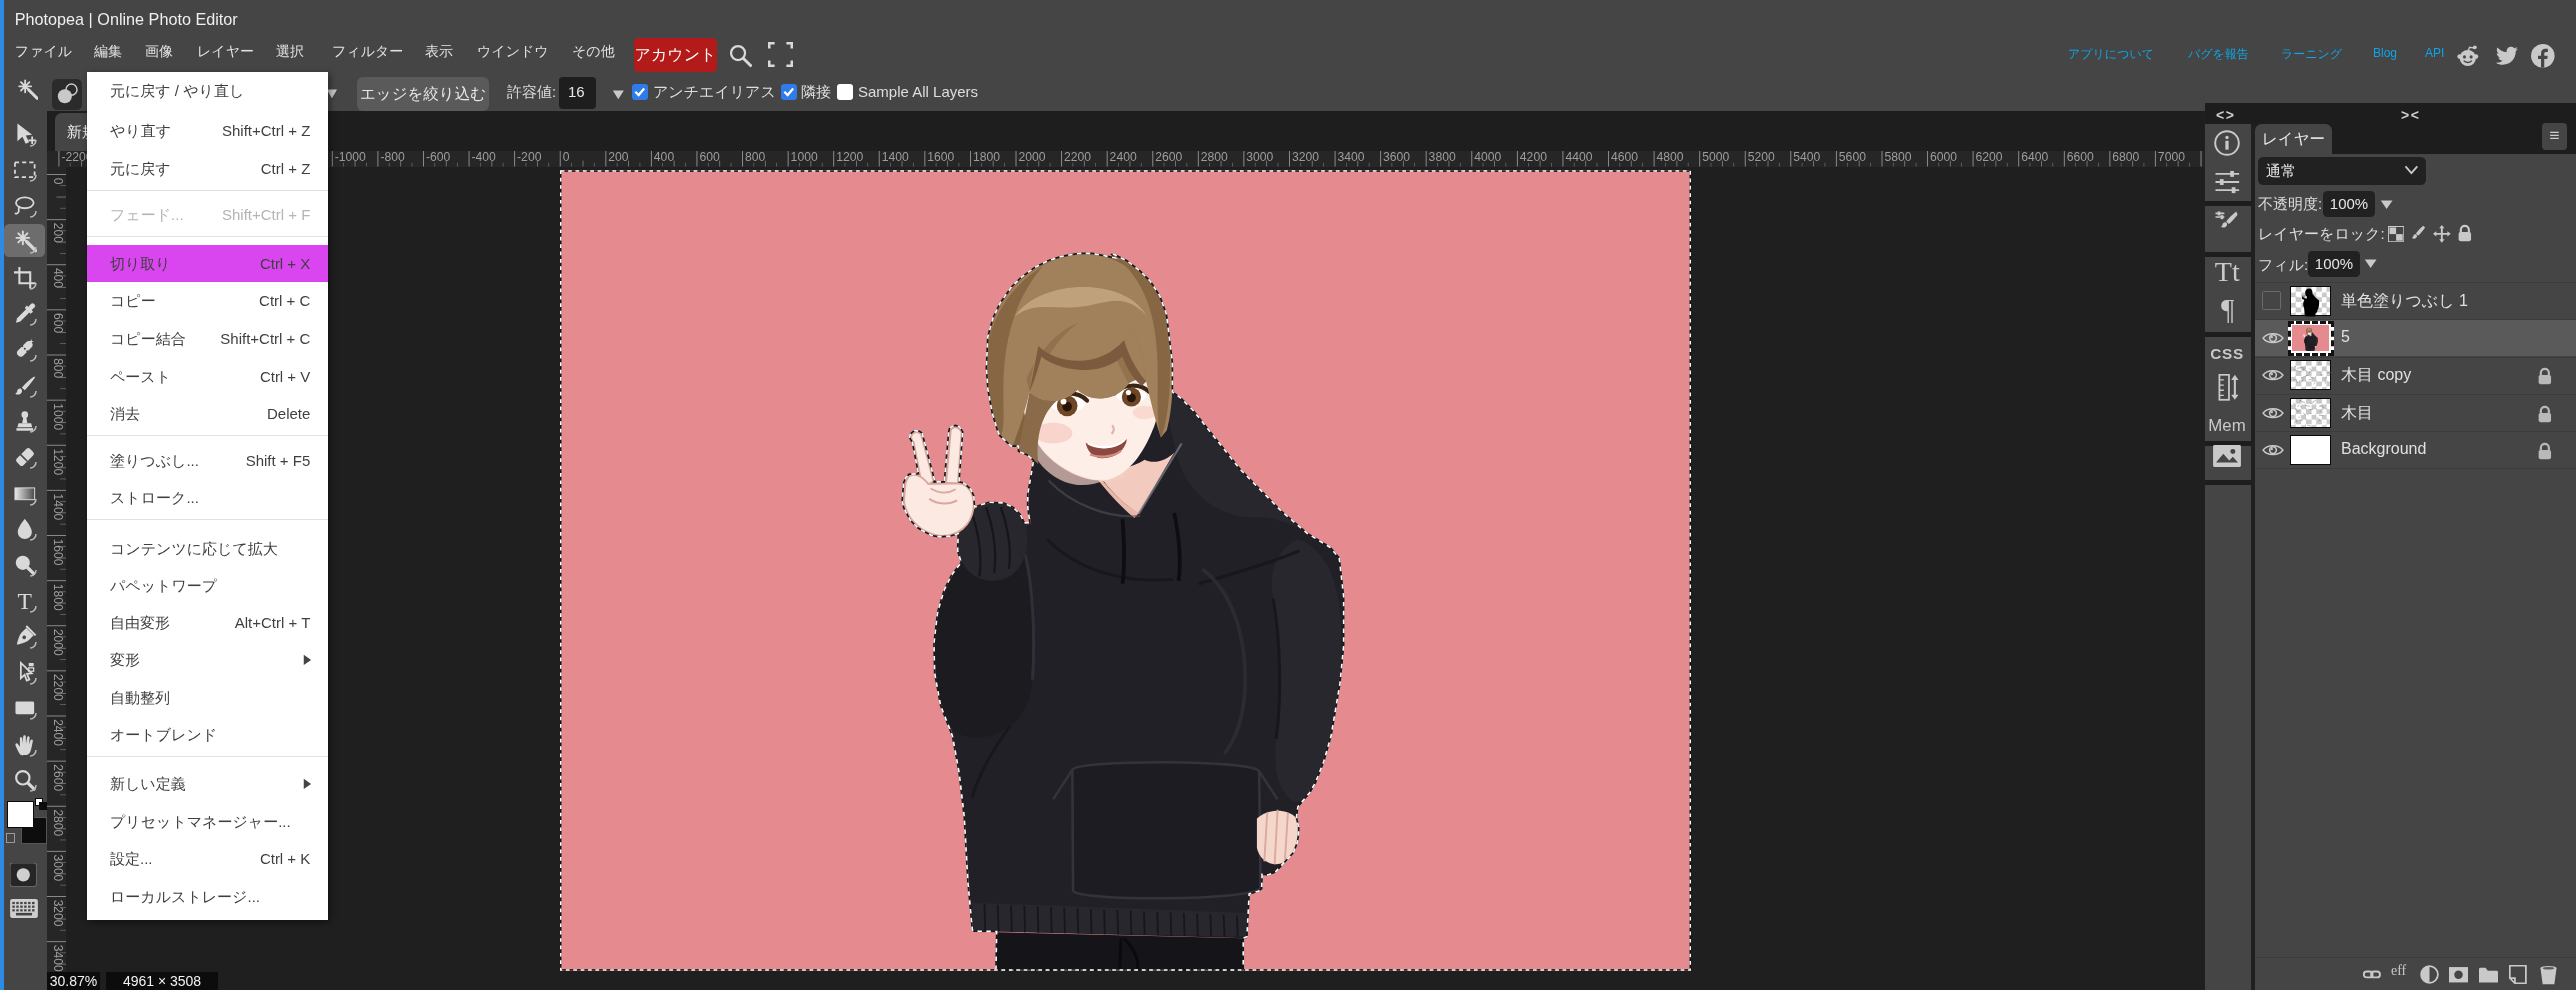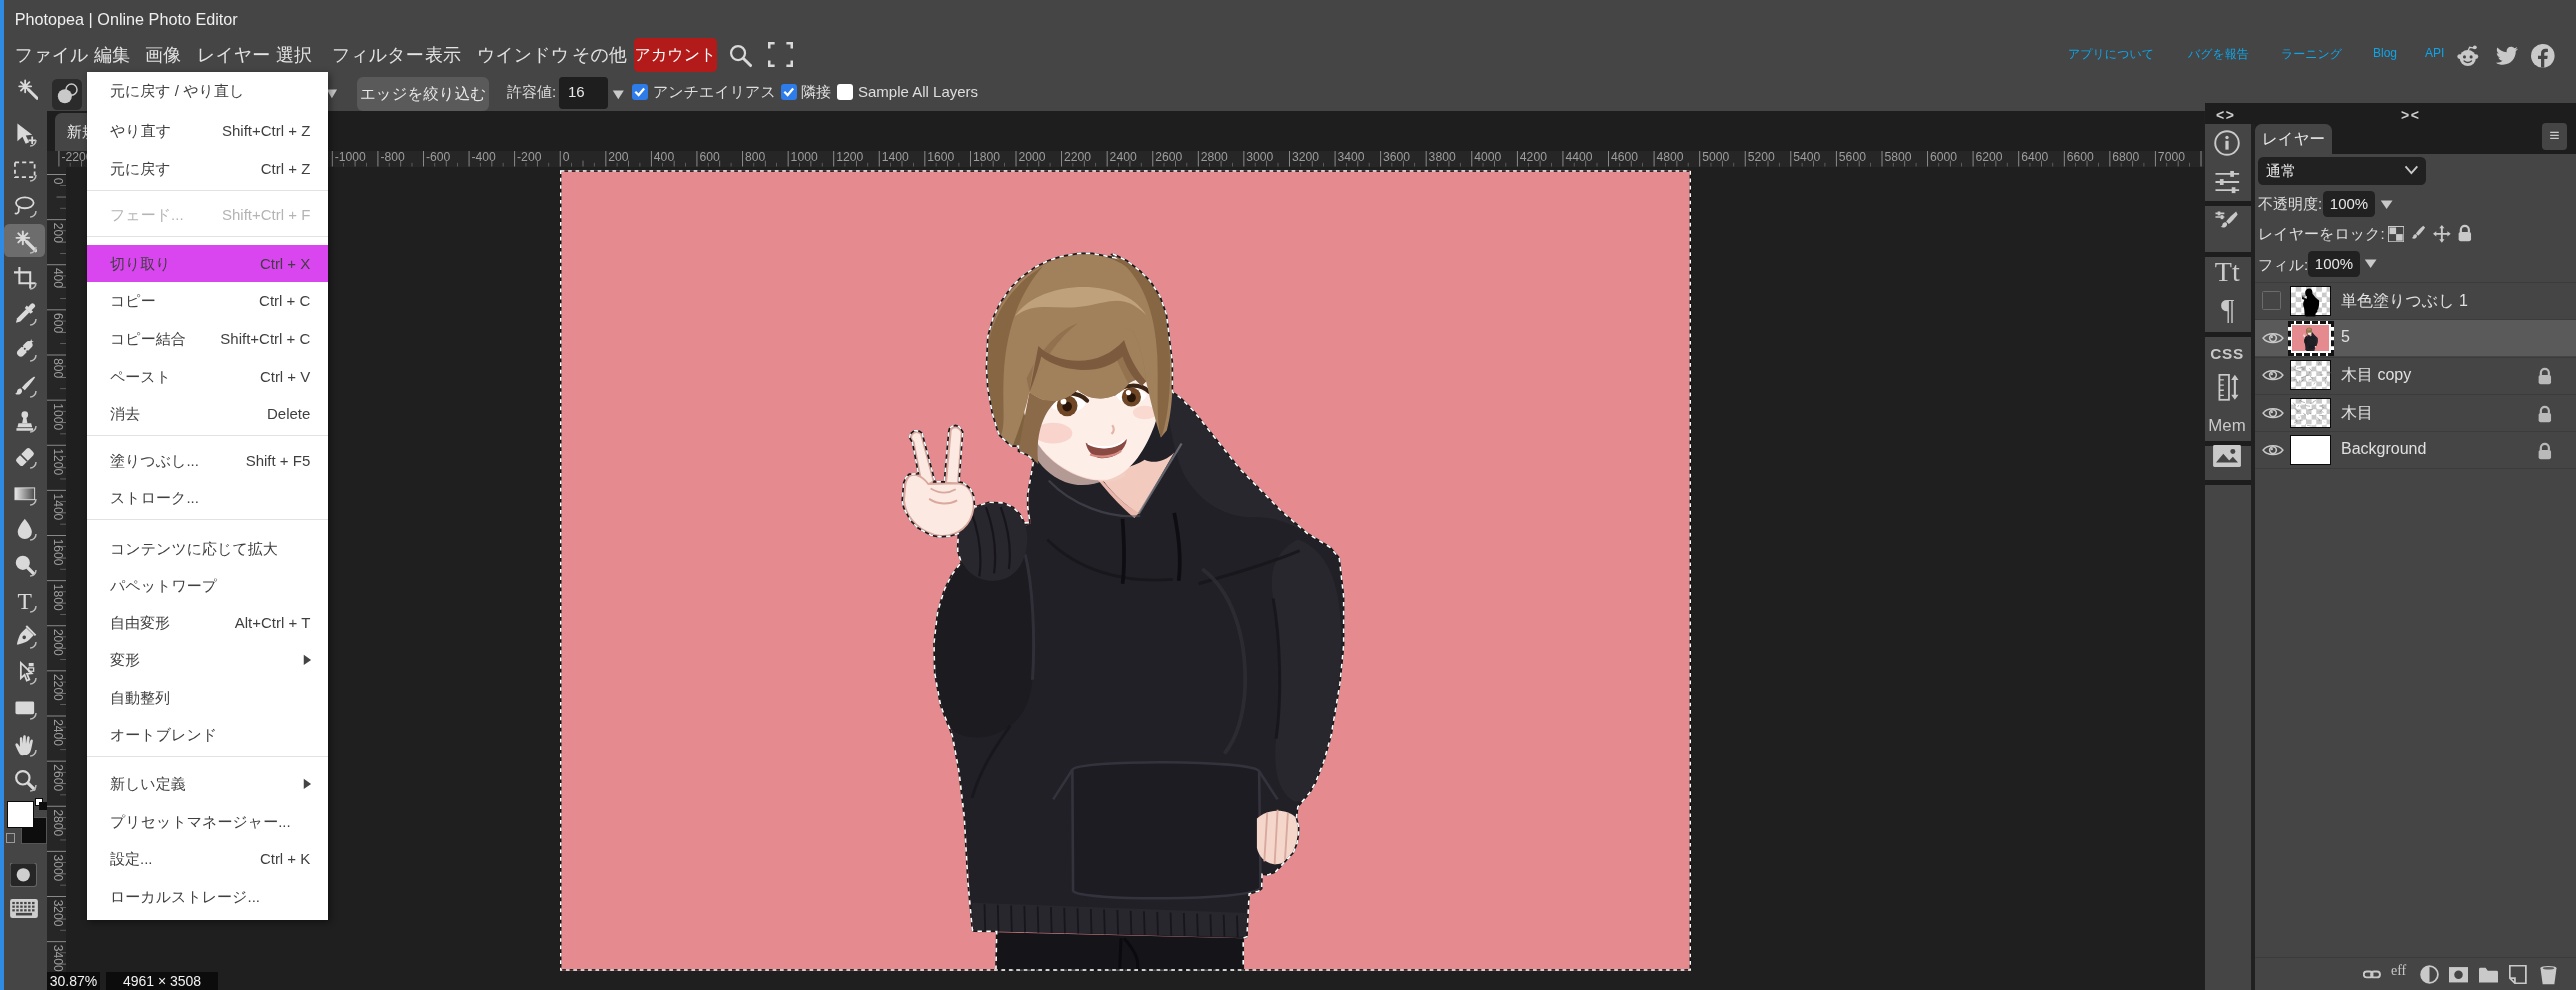--- a/index.html
+++ b/index.html
@@ -1,24 +1,24 @@
 <!DOCTYPE html>
 <html style="font-size:11.8px"><head><meta charset="utf-8"><style>
 *{margin:0;padding:0;box-sizing:border-box}
 html,body{width:2576px;height:990px;overflow:hidden;background:#202020;font-family:"Liberation Sans",sans-serif}
 .abs{position:absolute}
 #topbar{left:0;top:0;width:2576px;height:111px;background:#454545}
 #title{left:14.8px;top:9.6px;font-size:16.2px;color:#efefef}
-.mitem{top:43px;font-size:18px;color:#e3e3e3}
+.mitem{top:43px;font-size:14px;color:#e3e3e3}
 #acct{left:634px;top:38px;width:83px;height:34px;background:#b31b1b;border-radius:4.4px;color:#fff;font-size:16px;text-align:center;line-height:33px}
 .rlink{top:46px;font-size:12px;color:#0ea5e9}
 .opttxt{top:83px;font-size:15px;color:#dedede}
 #modebtn{left:52px;top:79px;width:29.5px;height:31px;background:#2b2b2b;border-radius:5.2px;overflow:hidden}
 #refine{left:357px;top:77px;width:132px;height:34px;background:#5a5a5a;border-radius:5.9px;color:#e8e8e8;font-size:15.5px;text-align:center;line-height:33px}
-#tolin{left:559px;top:77px;width:49px;height:32px;background:#1e1e1e;border-radius:3.7px;color:#e8e8e8;font-size:15px;line-height:29px;padding-left:8.9px}
+#tolin{left:559px;top:77px;width:37px;height:32px;background:#1e1e1e;border-radius:3.7px;color:#e8e8e8;font-size:15px;line-height:29px;padding-left:8.9px}
 .cb{top:84px;width:15.5px;height:15.5px;border-radius:3px;background:#2e7bea;color:#fff;font-size:12.6px;text-align:center;line-height:15.5px;font-weight:bold}
 #docbg{left:47px;top:111px;width:2157px;height:880px;background:#1f1f1f}
 #tabbar{left:47px;top:111px;width:2157px;height:41px;background:#1e1e1e}
 #tab{left:55px;top:113px;width:136px;height:38px;background:#454545;border-radius:6.6px 6.6px 0 0;color:#e8e8e8;font-size:15px;line-height:38px;padding-left:11.8px}
 #hrulerbg{left:47px;top:151px;width:2157px;height:15.5px;background:#262626}
 #vrulerbg{left:47px;top:167px;width:19px;height:823px;background:#262626}
 #cnv{left:560px;top:170px;width:1131px;height:801px;background:#e58a8e}
 .sbox{top:972px;height:18.5px;background:#0c0c0c;color:#f2f2f2;font-size:14px;line-height:18.5px;text-align:center}
 #toolbar{left:0;top:111px;width:47px;height:880px;background:#454545}
 #toolsel{left:4.4px;top:224px;width:41px;height:32.5px;background:#6d6d6d;border-radius:5.2px}

